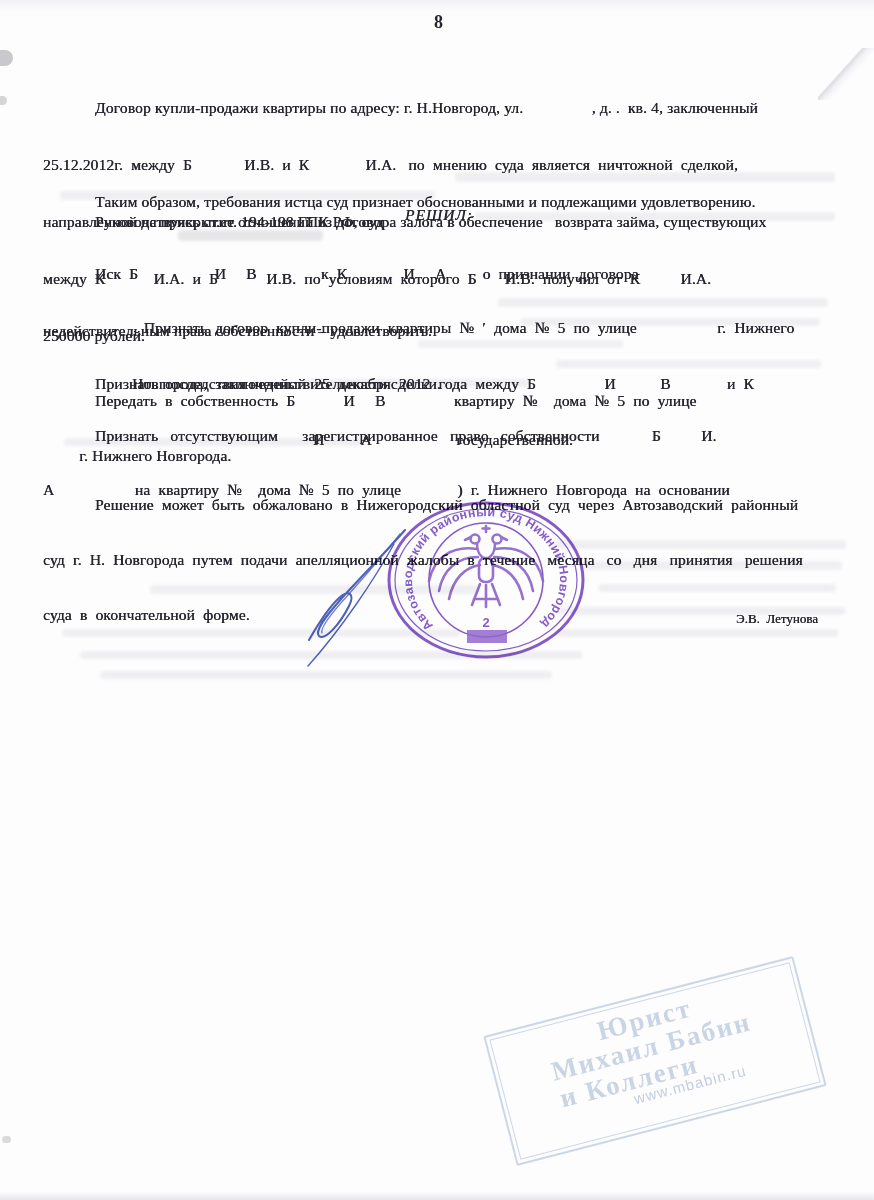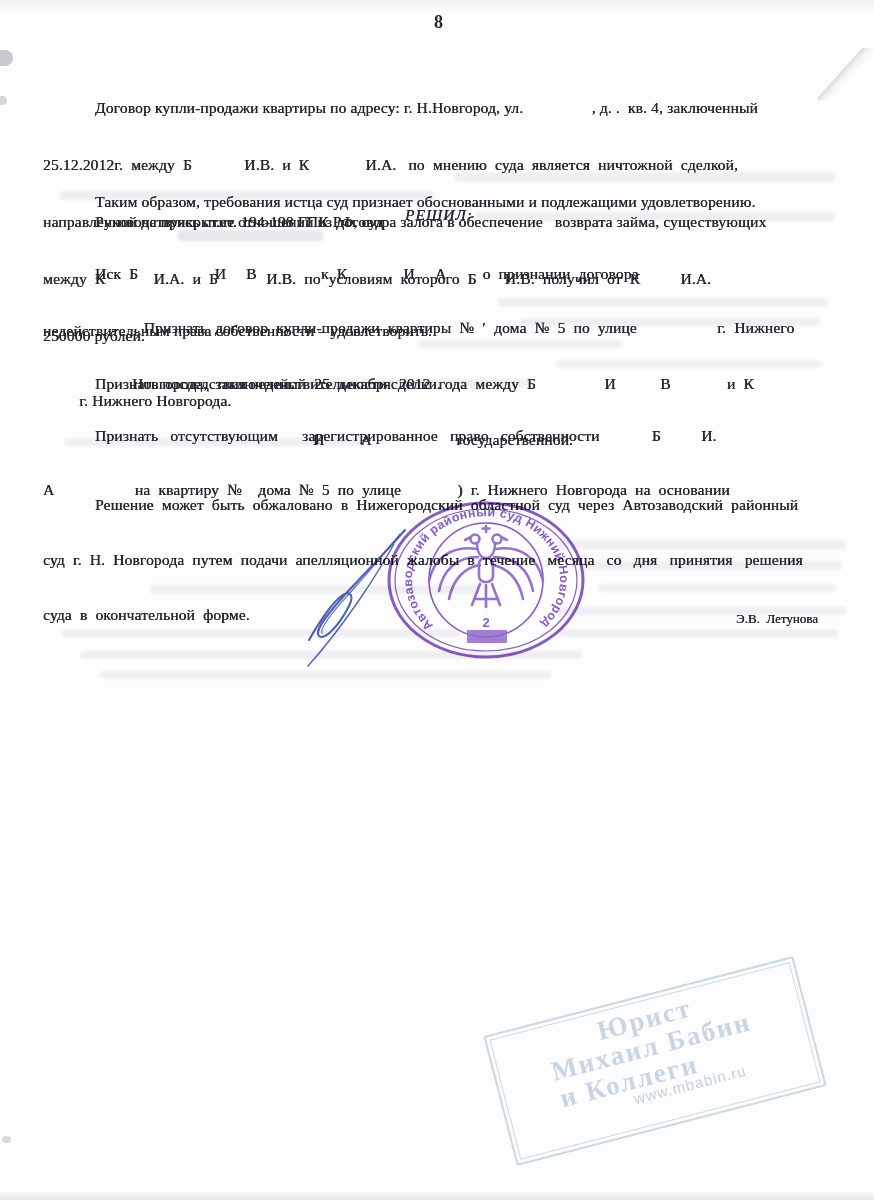--- a/index.html
+++ b/index.html
@@ -105,20 +105,21 @@
     <div class="ln ind">Признать  договор  купли-продажи  квартиры  №  ′  дома  №  5  по  улице                    г.  Нижнего</div>
     <div class="ln">Новгорода,  заключенный  25  декабря  2012  года  между  Б                 И           В              и  К</div>
     <div class="ln">И         А                     государственной.</div>
   </div>
 
   <div class="para" style="top:337px">
     <div class="ln ind">Признать последствия недействительности сделки.</div>
   </div>
 
   <div class="para lh19" style="top:355px">
+    <div class="ln ind">Передать  в  собственность  Б            И     В                 квартиру  №    дома  №  5  по  улице</div>
     <div class="ln">         г. Нижнего Новгорода.</div>
   </div>
 
   <div class="para lh18" style="top:391px">
     <div class="ln ind">Признать   отсутствующим      зарегистрированное   право   собственности             Б          И.</div>
     <div class="ln">А                    на  квартиру  №    дома  №  5  по  улице              )  г.  Нижнего  Новгорода  на  основании</div>
   </div>
 
   <div class="para lh19" style="top:459px">
     <div class="ln ind">Решение  может  быть  обжаловано  в  Нижегородский  областной  суд  через  Автозаводский  районный</div>

